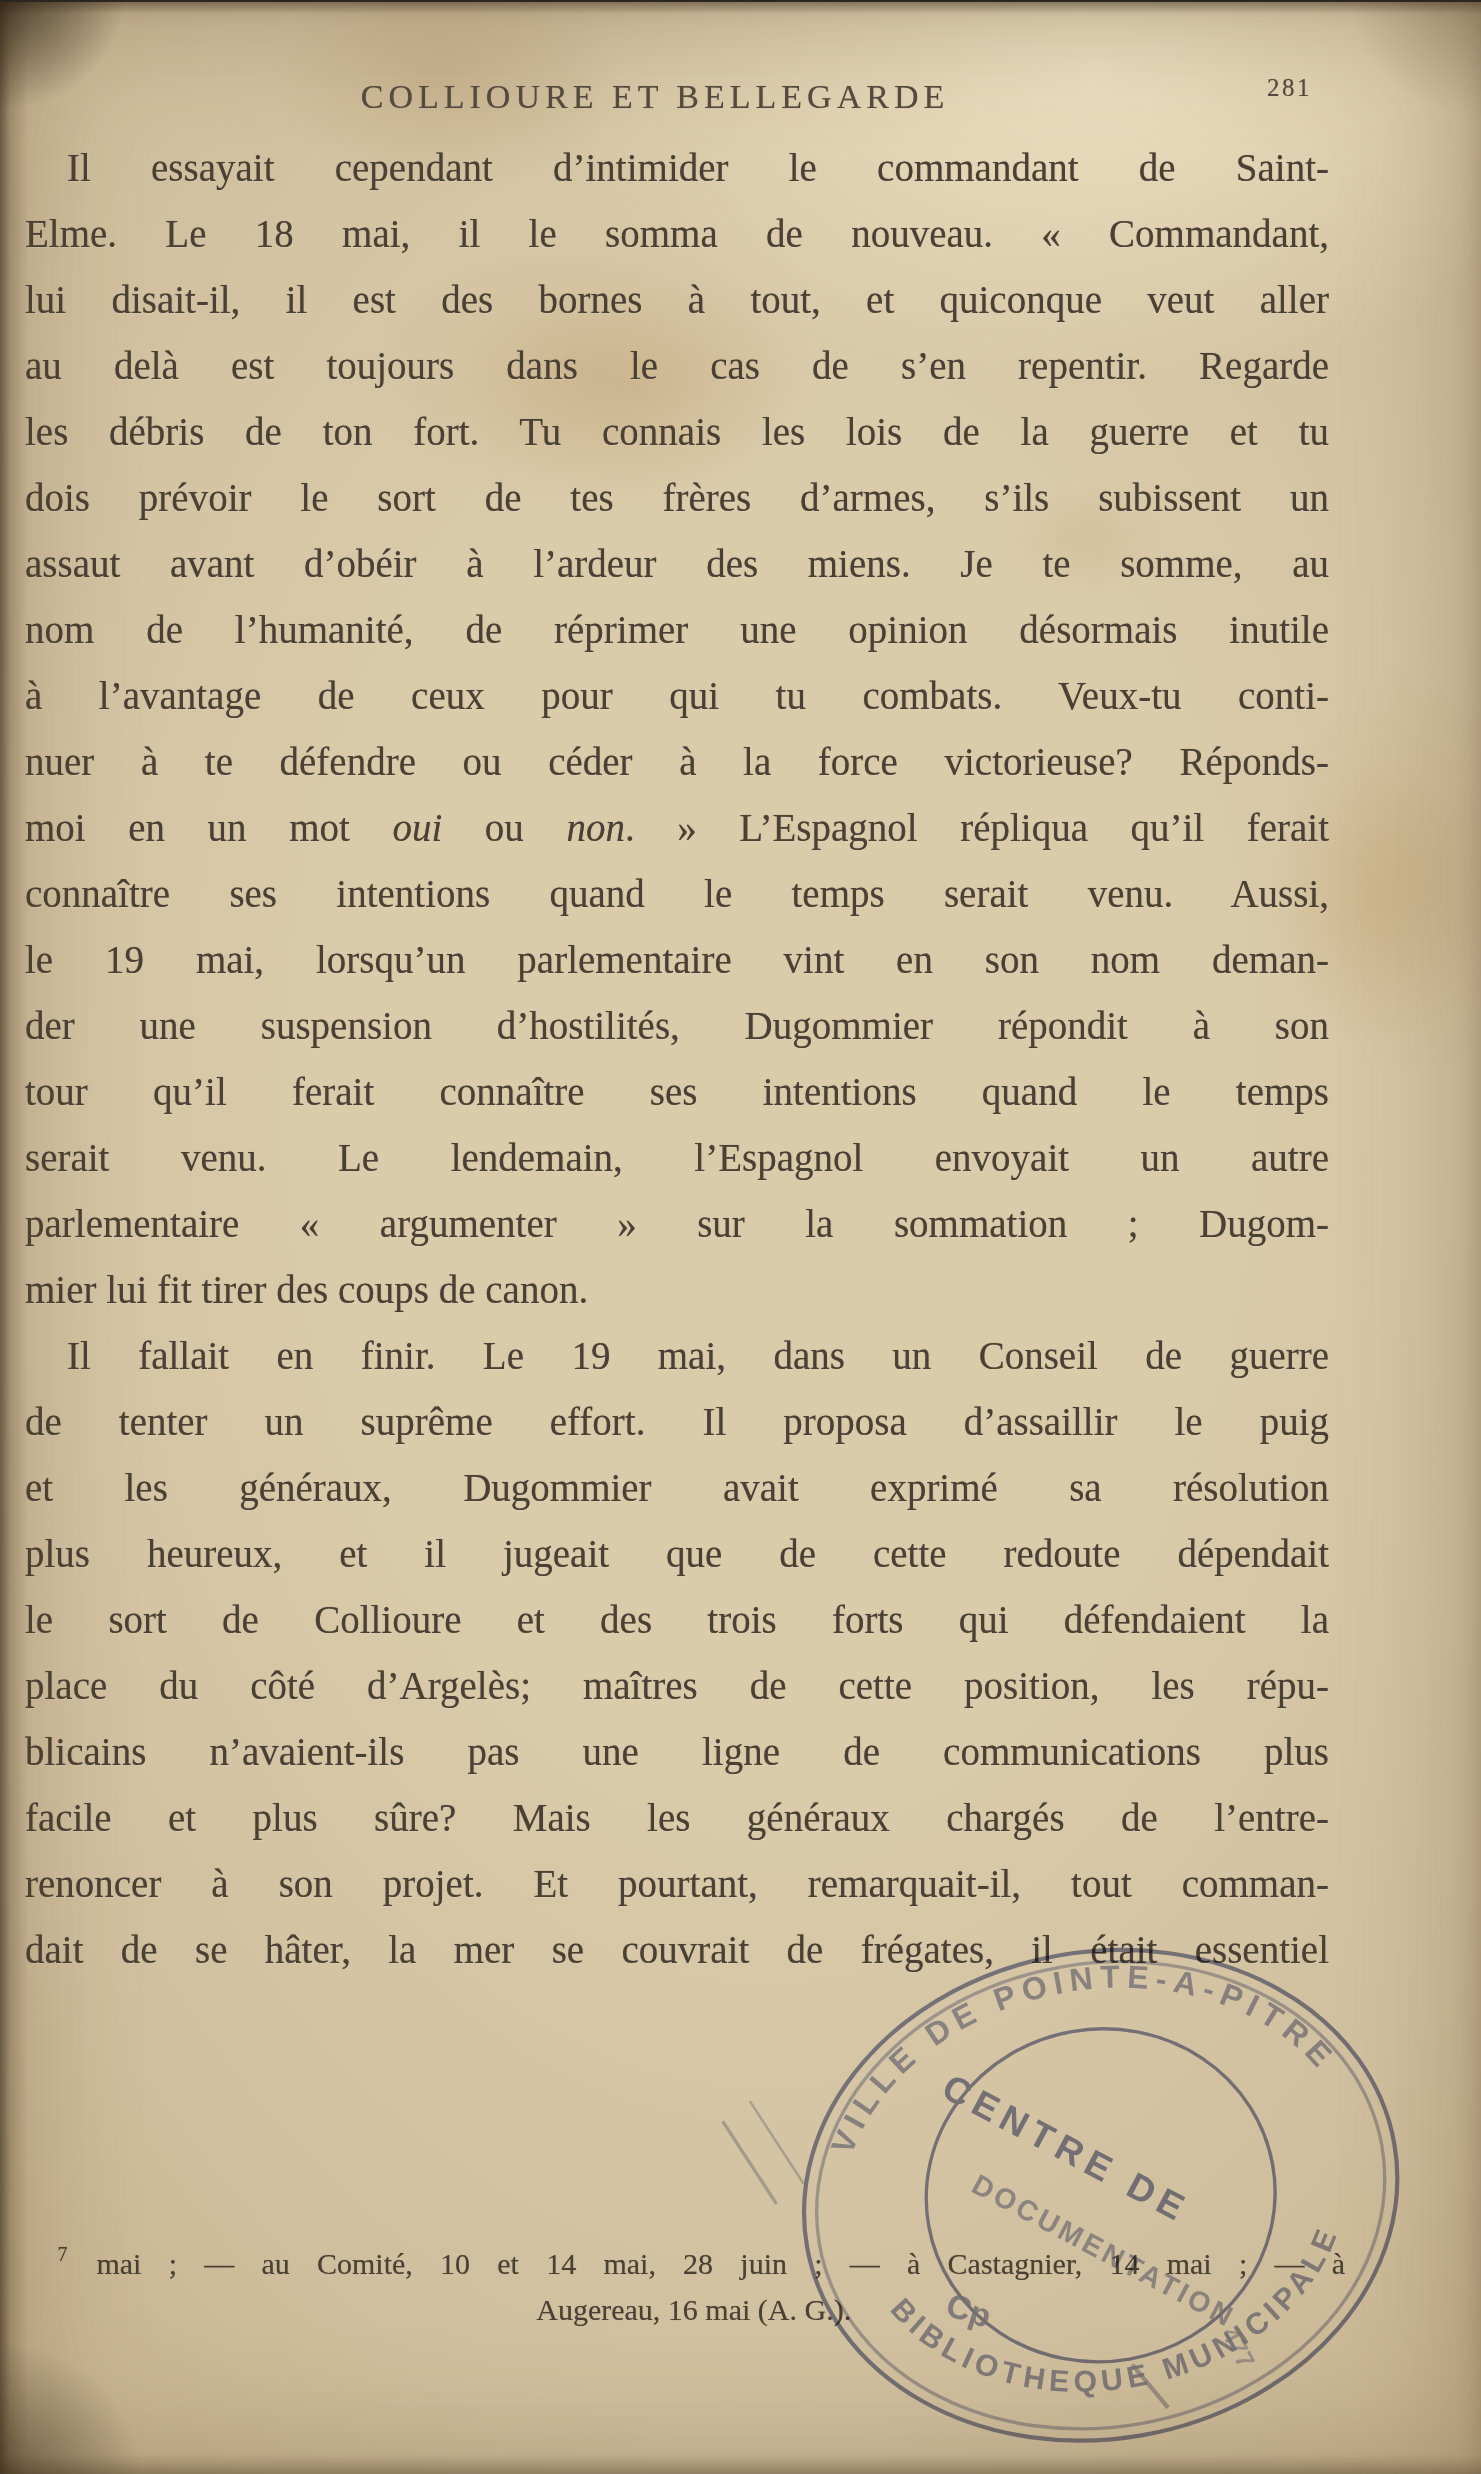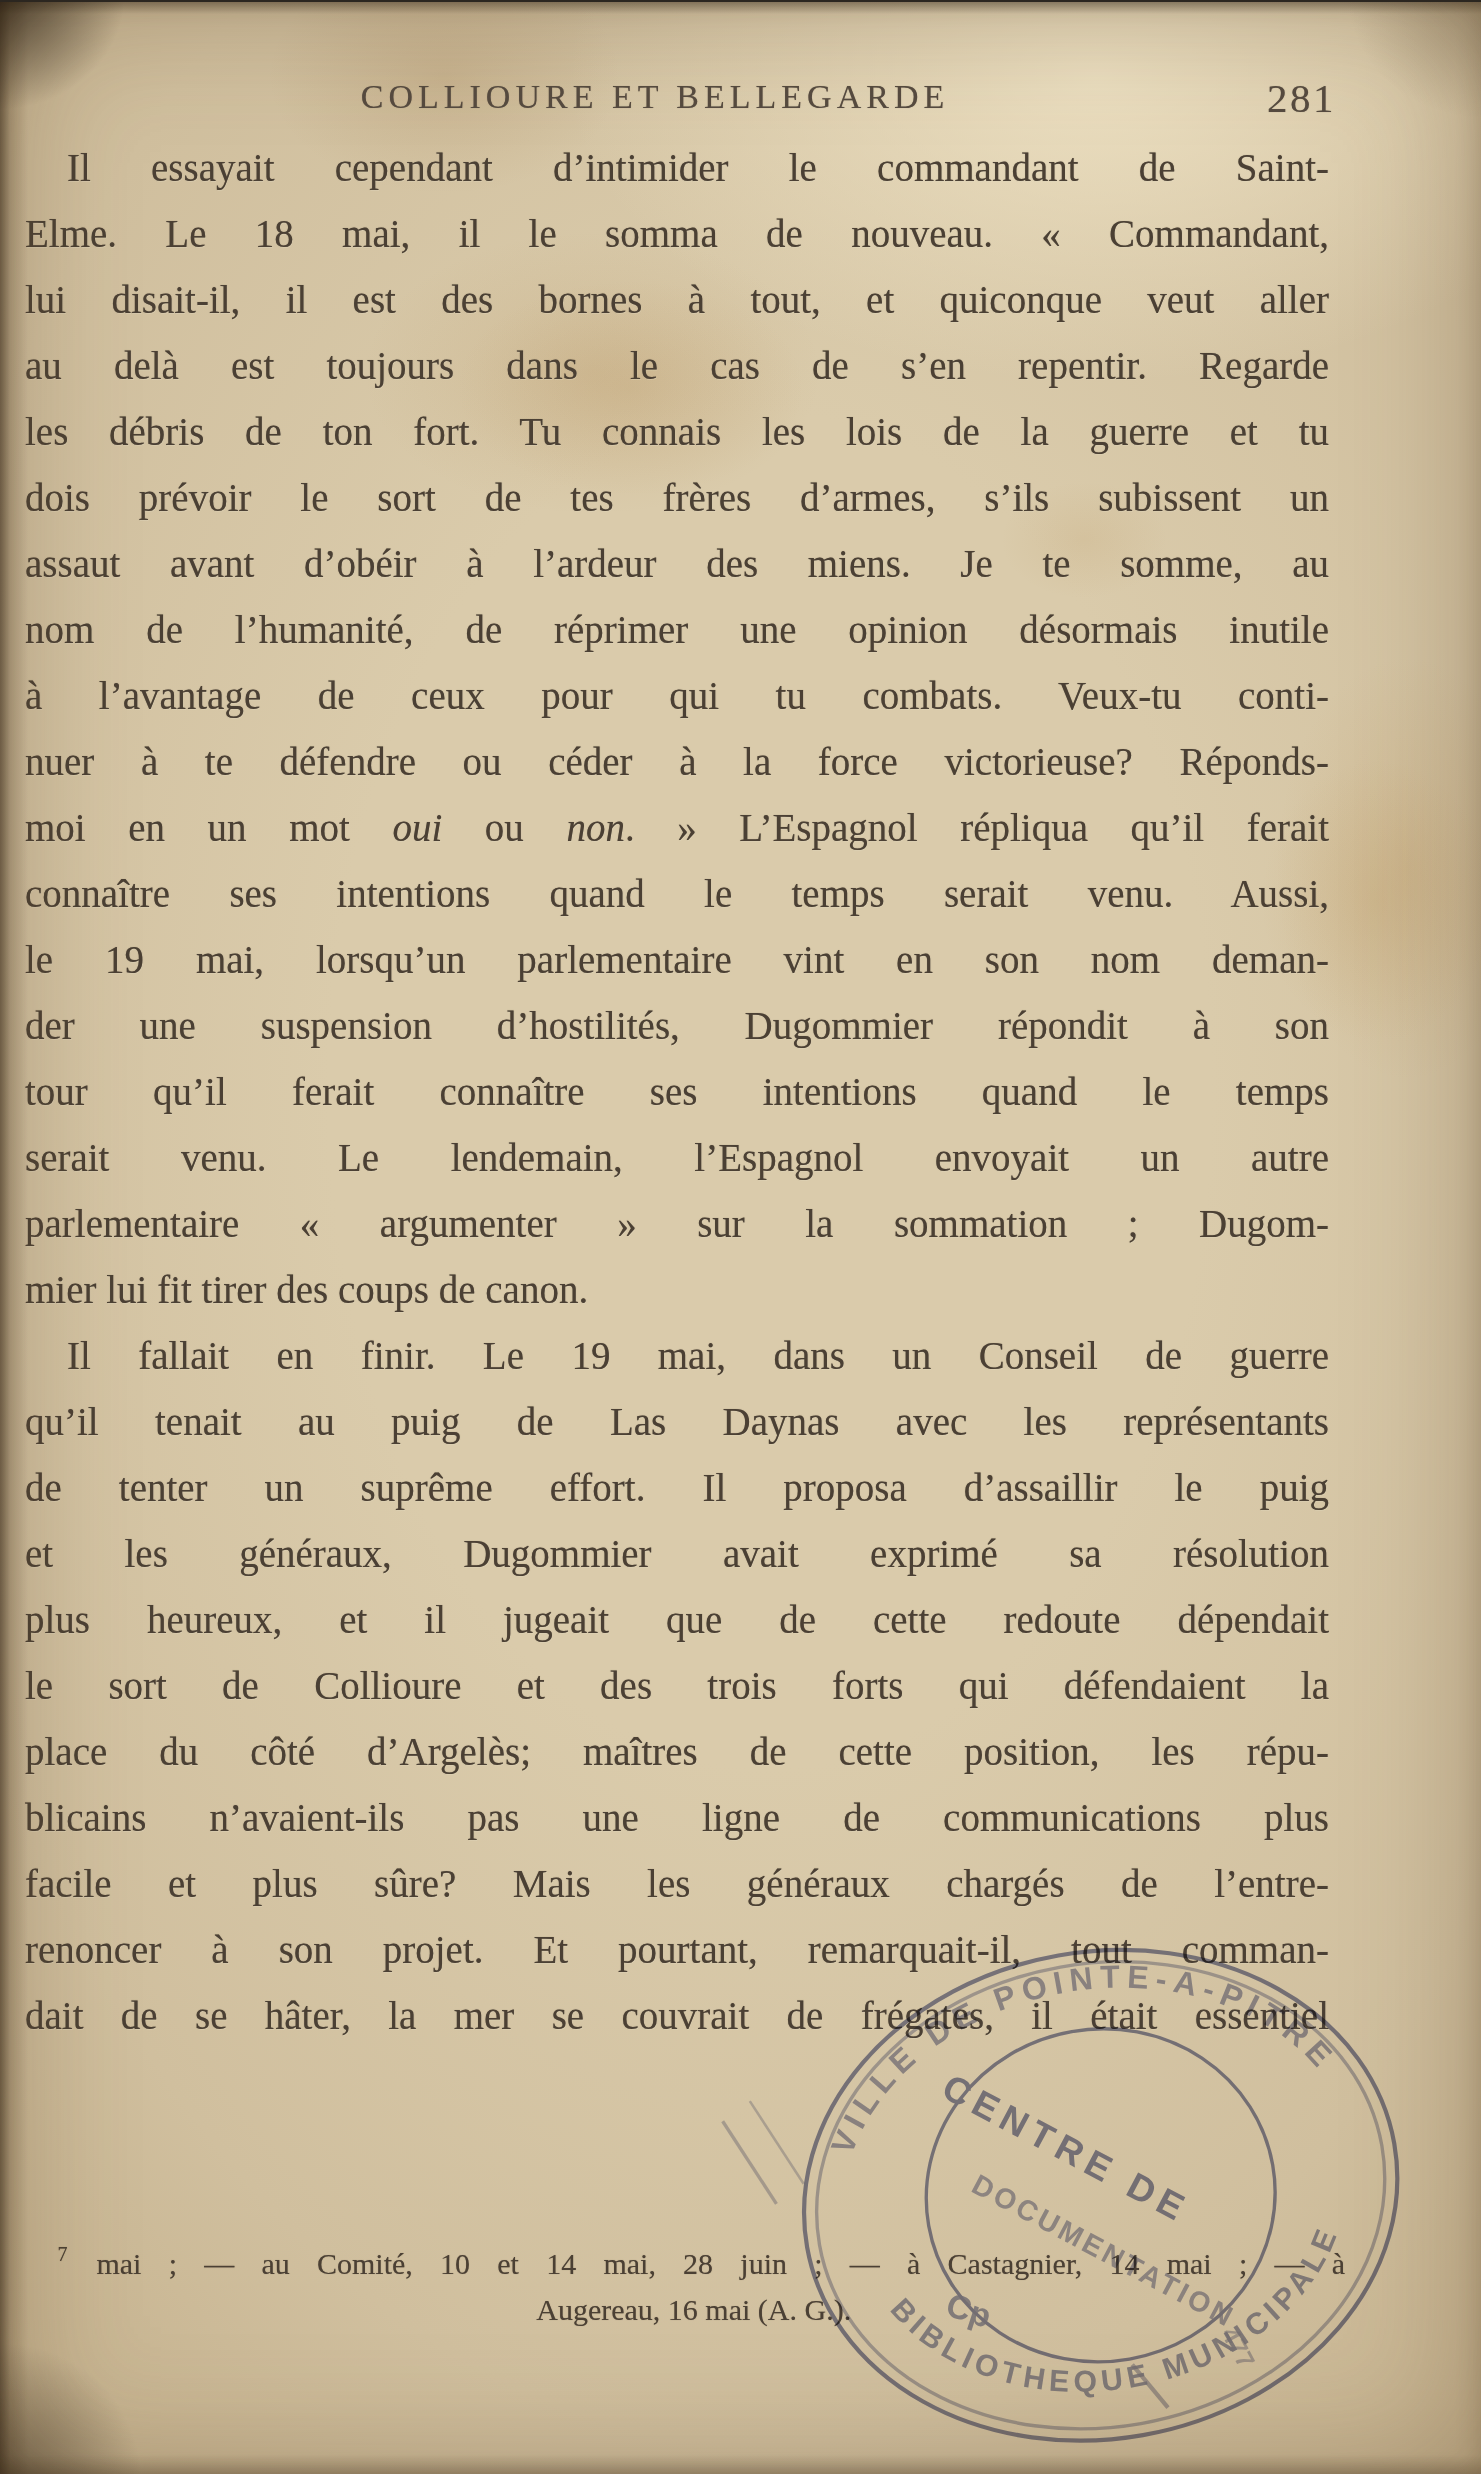--- a/index.html
+++ b/index.html
@@ -43,21 +43,21 @@
   
   .running-title{
     position:absolute;left:25px;top:76px;width:1260px;
     text-align:center;font-size:34px;letter-spacing:5px;
     color:var(--header_ink,#564b40);
     text-shadow:0 0 0.8px rgba(86,75,64,.5);
     white-space:nowrap;
   }
   .page-number{
     position:absolute;left:1267px;top:72px;
-    font-size:41px;letter-spacing:2.5px;color:var(--header_ink,#564b40);
+    font-size:25px;letter-spacing:2.5px;color:var(--header_ink,#564b40);
     text-shadow:0 0 0.8px rgba(86,75,64,.5);
   }
 
   
   .text-block{
     position:absolute;left:25px;top:133px;width:1304px;
     font-size:39px;
     text-shadow:0 0 0.8px rgba(70,58,46,.55), 0.5px 0.8px 0.4px rgba(244,234,208,.35);
   }
   .line{
@@ -119,21 +119,20 @@
     </div>
     <div class="line">connaître ses intentions quand le temps serait venu. Aussi,</div>
     <div class="line">le 19 mai, lorsqu’un parlementaire vint en son nom deman-</div>
     <div class="line">der une suspension d’hostilités, Dugommier répondit à son</div>
     <div class="line">tour qu’il ferait connaître ses intentions quand le temps</div>
     <div class="line">serait venu. Le lendemain, l’Espagnol envoyait un autre</div>
     <div class="line">parlementaire « argumenter » sur la sommation ; Dugom-</div>
     <div class="line endline">mier lui fit tirer des coups de canon.</div>
 
     <div class="line indent">Il fallait en finir. Le 19 mai, dans un Conseil de guerre</div>
-    <div class="line">qu’il tenait au puig de Las Daynas avec les représentants</div>
     <div class="line">de tenter un suprême effort. Il proposa d’assaillir le puig</div>
     <div class="line">et les généraux, Dugommier avait exprimé sa résolution</div>
     <div class="line">plus heureux, et il jugeait que de cette redoute dépendait</div>
     <div class="line">le sort de Collioure et des trois forts qui défendaient la</div>
     <div class="line">place du côté d’Argelès; maîtres de cette position, les répu-</div>
     <div class="line">blicains n’avaient-ils pas une ligne de communications plus</div>
     <div class="line">facile et plus sûre? Mais les généraux chargés de l’entre-</div>
     <div class="line">renoncer à son projet. Et pourtant, remarquait-il, tout comman-</div>
     <div class="line">dait de se hâter, la mer se couvrait de frégates, il était essentiel</div>
   </div>

